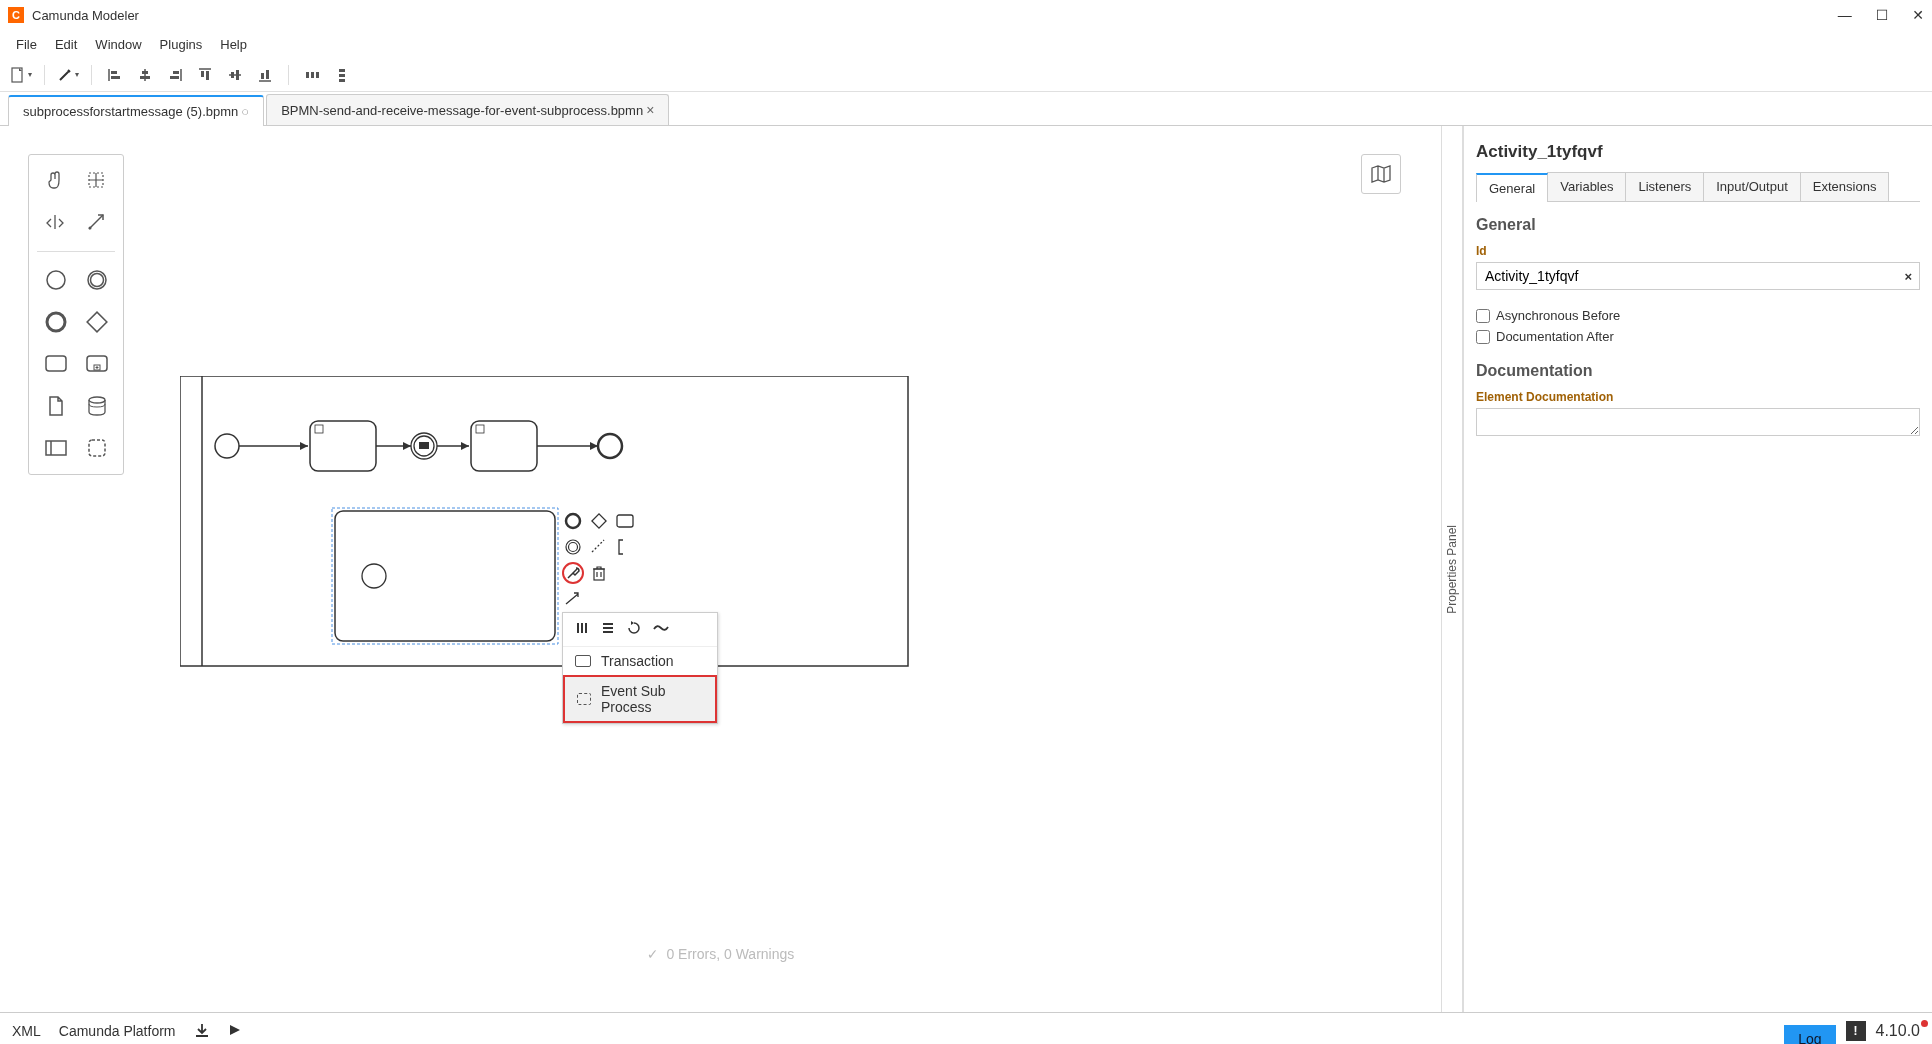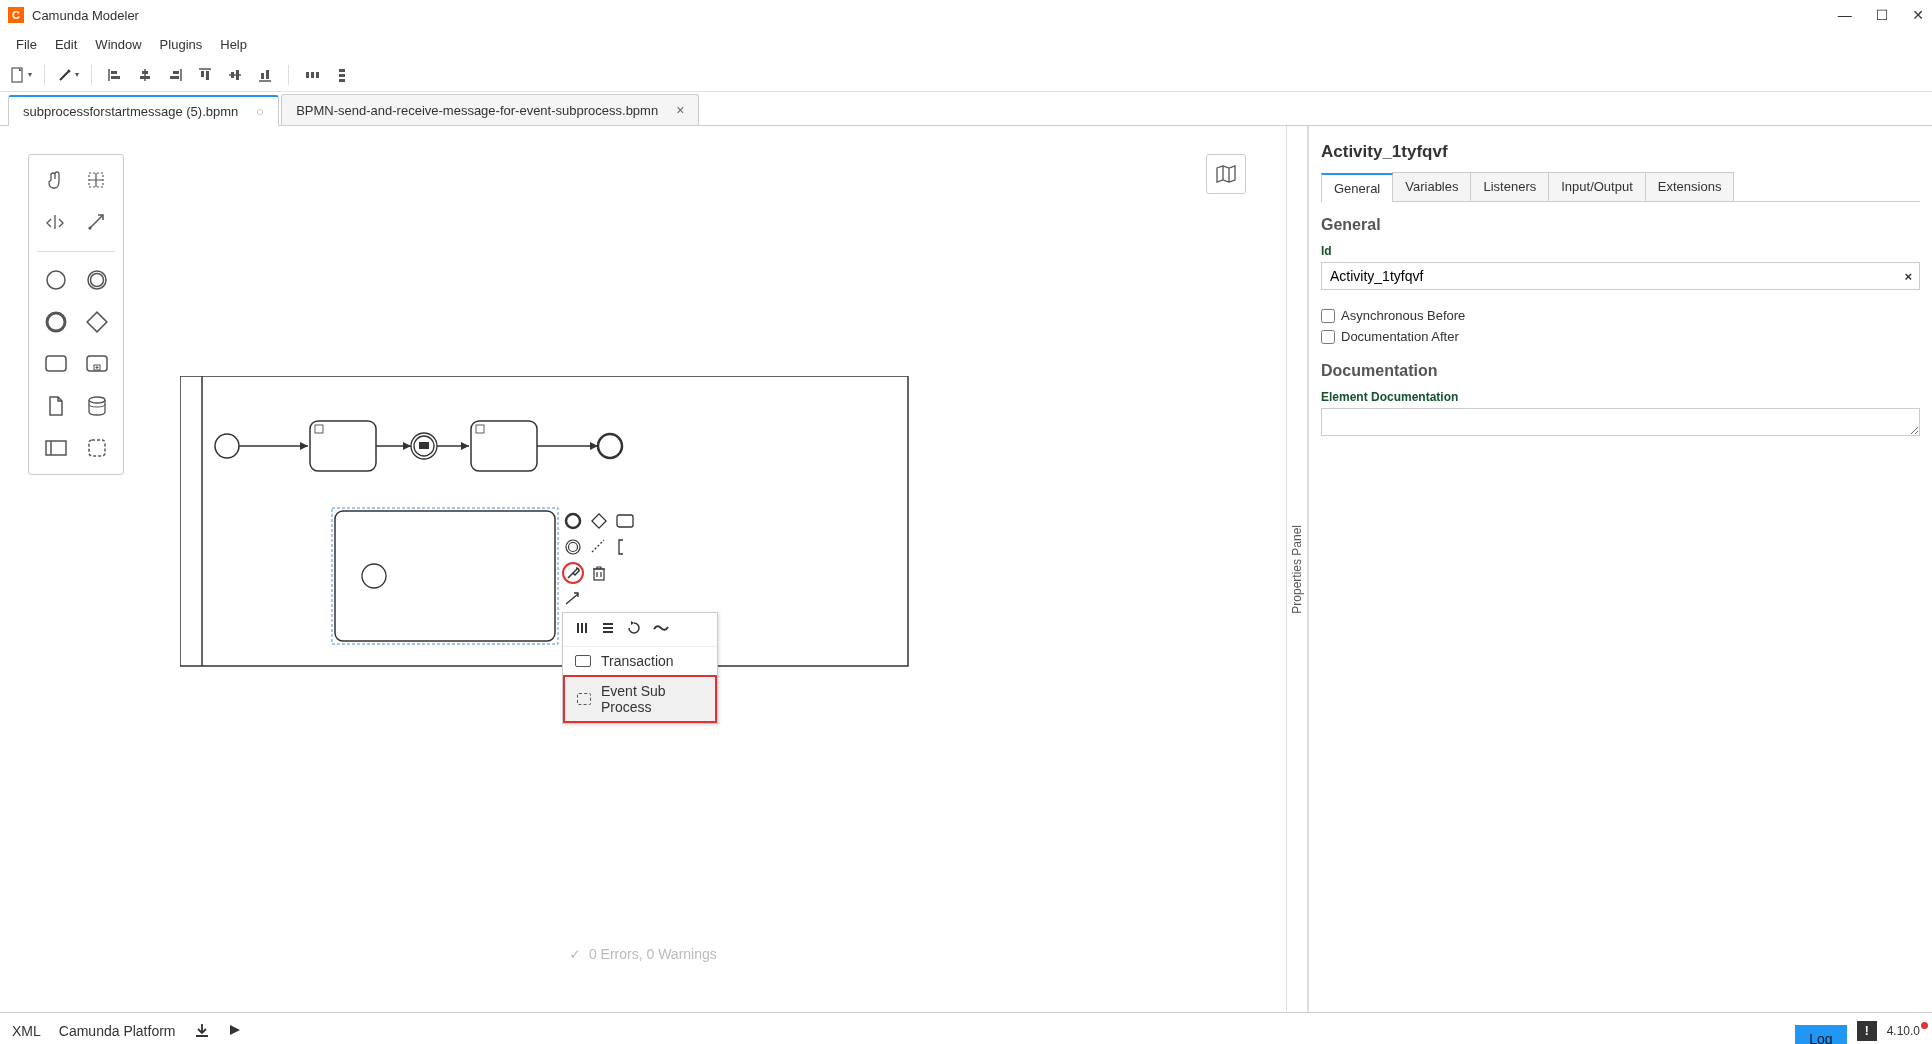--- a/index.html
+++ b/index.html
@@ -17,21 +17,21 @@
 .menubar .menu-item { padding: 4px 8px; cursor: default; }
 
 
 .toolbar { height: 34px; display: flex; align-items: center; padding: 0 8px; gap: 4px; border-bottom: 1px solid #e0e0e0; }
 .toolbar .tb-btn { width: 26px; height: 26px; display: flex; align-items: center; justify-content: center; color: #555; }
 .toolbar .tb-sep { width: 1px; height: 20px; background: #ddd; margin: 0 6px; }
 .toolbar .dropdown-arrow { font-size: 8px; margin-left: 2px; }
 
 
 .tabbar { height: 34px; display: flex; align-items: flex-end; padding: 0 8px; border-bottom: 1px solid #ccc; }
-.tab { padding: 7px 14px; border: 1px solid #ccc; border-bottom: none; background: #f5f5f5; margin-right: 2px; display: flex; align-items: center; gap: 18px; font-size: 13px; border-radius: 3px 3px 0 0; }
+.tab { padding: 7px 14px; border: 1px solid #ccc; border-bottom: none; background: #f5f5f5; margin-right: 2px; display: flex; align-items: center; gap: 3px; font-size: 13px; border-radius: 3px 3px 0 0; }
 .tab.active { background: #fff; border-top: 2px solid #2196f3; position: relative; top: 1px; }
 .tab .dirty { color: #999; }
 .tab .close { color: #666; cursor: default; font-size: 14px; }
 
 
 .main { display: flex; height: calc(100% - 30px - 28px - 34px - 34px - 32px); }
 
 
 .canvas-wrap { flex: 1; position: relative; background: #fff; padding: 24px; }
 
@@ -55,44 +55,44 @@
 
 .popup { position: absolute; background: #fff; border: 1px solid #ccc; box-shadow: 1px 1px 3px rgba(0,0,0,0.15); }
 .popup-header { display: flex; gap: 12px; padding: 8px 12px; border-bottom: 1px solid #eee; }
 .popup-item { padding: 6px 12px; display: flex; align-items: center; gap: 10px; font-size: 14px; }
 .popup-item.highlight { background: #f0f0f0; border: 2px solid #d33; }
 .popup-item .icon-box { width: 16px; height: 12px; border: 1.5px solid #555; border-radius: 2px; display: flex; align-items: center; justify-content: center; }
 
 
 .props-collapse { width: 22px; display: flex; align-items: center; justify-content: center; border-left: 1px solid #ddd; border-right: 1px solid #ddd; }
 .props-collapse span { writing-mode: vertical-rl; transform: rotate(180deg); font-size: 12px; color: #555; }
-.props { width: 624px; border-left: 1px solid #ddd; padding: 16px 12px; overflow-y: auto; }
+.props { width: 469px; border-left: 1px solid #ddd; padding: 16px 12px; overflow-y: auto; }
 .props h2 { font-size: 17px; font-weight: bold; margin-bottom: 10px; }
 .props-tabs { display: flex; border-bottom: 1px solid #ccc; margin-bottom: 14px; }
 .props-tab { padding: 6px 12px; border: 1px solid #ccc; border-bottom: none; background: #f5f5f5; font-size: 13px; margin-right: -1px; }
 .props-tab.active { background: #fff; border-top: 2px solid #2196f3; position: relative; top: 1px; }
 .props-section { margin-bottom: 18px; }
 .props-section h3 { font-size: 16px; font-weight: bold; color: #555; margin-bottom: 10px; }
-.field-label { font-size: 12px; font-weight: bold; color: #14532d; margin-bottom: 4px; display: block; }
+.field-label { font-size: 12px; font-weight: bold; color: #a16207; margin-bottom: 4px; display: block; }
 .field-input-wrap { position: relative; }
 .field-input { width: 100%; padding: 5px 28px 5px 8px; border: 1px solid #ccc; font-size: 14px; }
 .field-clear { position: absolute; right: 8px; top: 50%; transform: translateY(-50%); cursor: default; font-weight: bold; }
 .field-textarea { width: 100%; padding: 5px 8px; border: 1px solid #ccc; font-size: 14px; resize: both; min-height: 28px; }
 .checkbox-row { display: flex; align-items: center; gap: 6px; margin-bottom: 6px; }
 .checkbox-row input { width: 14px; height: 14px; }
 .checkbox-row label { font-size: 13px; }
 .field-group { margin-bottom: 12px; }
 
 
 .statusbar { height: 37px; border-top: 1px solid #ccc; display: flex; align-items: center; padding: 0 12px; font-size: 14px; }
 .statusbar .sb-left { display: flex; align-items: center; gap: 18px; }
 .statusbar .sb-right { margin-left: auto; display: flex; align-items: center; gap: 10px; }
 .statusbar .log-btn { background: #2196f3; color: #0f172a; padding: 6px 14px; margin-top: 16px; }
 .statusbar .warn-icon { background: #333; color: #fff; width: 20px; height: 20px; display: flex; align-items: center; justify-content: center; font-weight: bold; font-size: 12px; }
-.statusbar .version { font-size: 12px; position: relative; }
+.statusbar .version { font-size: 16px; position: relative; }
 .statusbar .version::after { content: ''; width: 7px; height: 7px; background: #d33; border-radius: 50%; position: absolute; top: -2px; right: -8px; }
 
 
 .validation { position: absolute; left: 50%; transform: translateX(-50%); bottom: 50px; color: #bbb; font-size: 14px; display: flex; align-items: center; gap: 8px; }
 </style>
 </head>
 <body>
 
 <div class="titlebar">
   <div class="app-icon">C</div>

